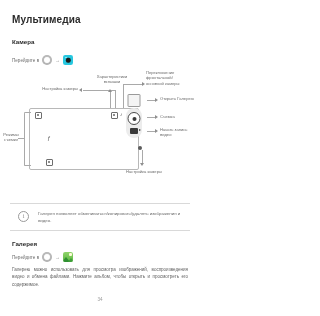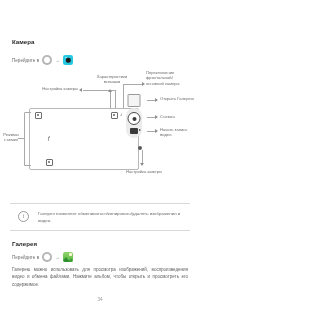--- a/index.html
+++ b/index.html
@@ -92,20 +92,21 @@
   .note .ntxt{position:absolute;left:28px;top:6px;right:8px;font-size:4.4px;line-height:7px;color:#6d6d6d;}
 
   .body-p{position:absolute;left:12px;top:266px;width:176px;font-size:4.5px;line-height:7.4px;color:#5f5f5f;text-align:justify;}
   .pagenum{position:absolute;left:0;right:0;top:297px;text-align:center;font-size:4.6px;color:#9a9a9a;}
 </style>
 </head>
 <body>
 
 <div class="page">
 
+  <div class="h1">Мультимедиа</div>
 
   <div class="h2" id="h2-camera">Камера</div>
 
   <div class="gotorow" id="goto-camera">
     <span class="goto-label">Перейдите в</span>
     <span class="ic ic-apps"></span>
     <span class="arrow-lil">→</span>
     <span class="ic ic-camera"></span>
   </div>
 

